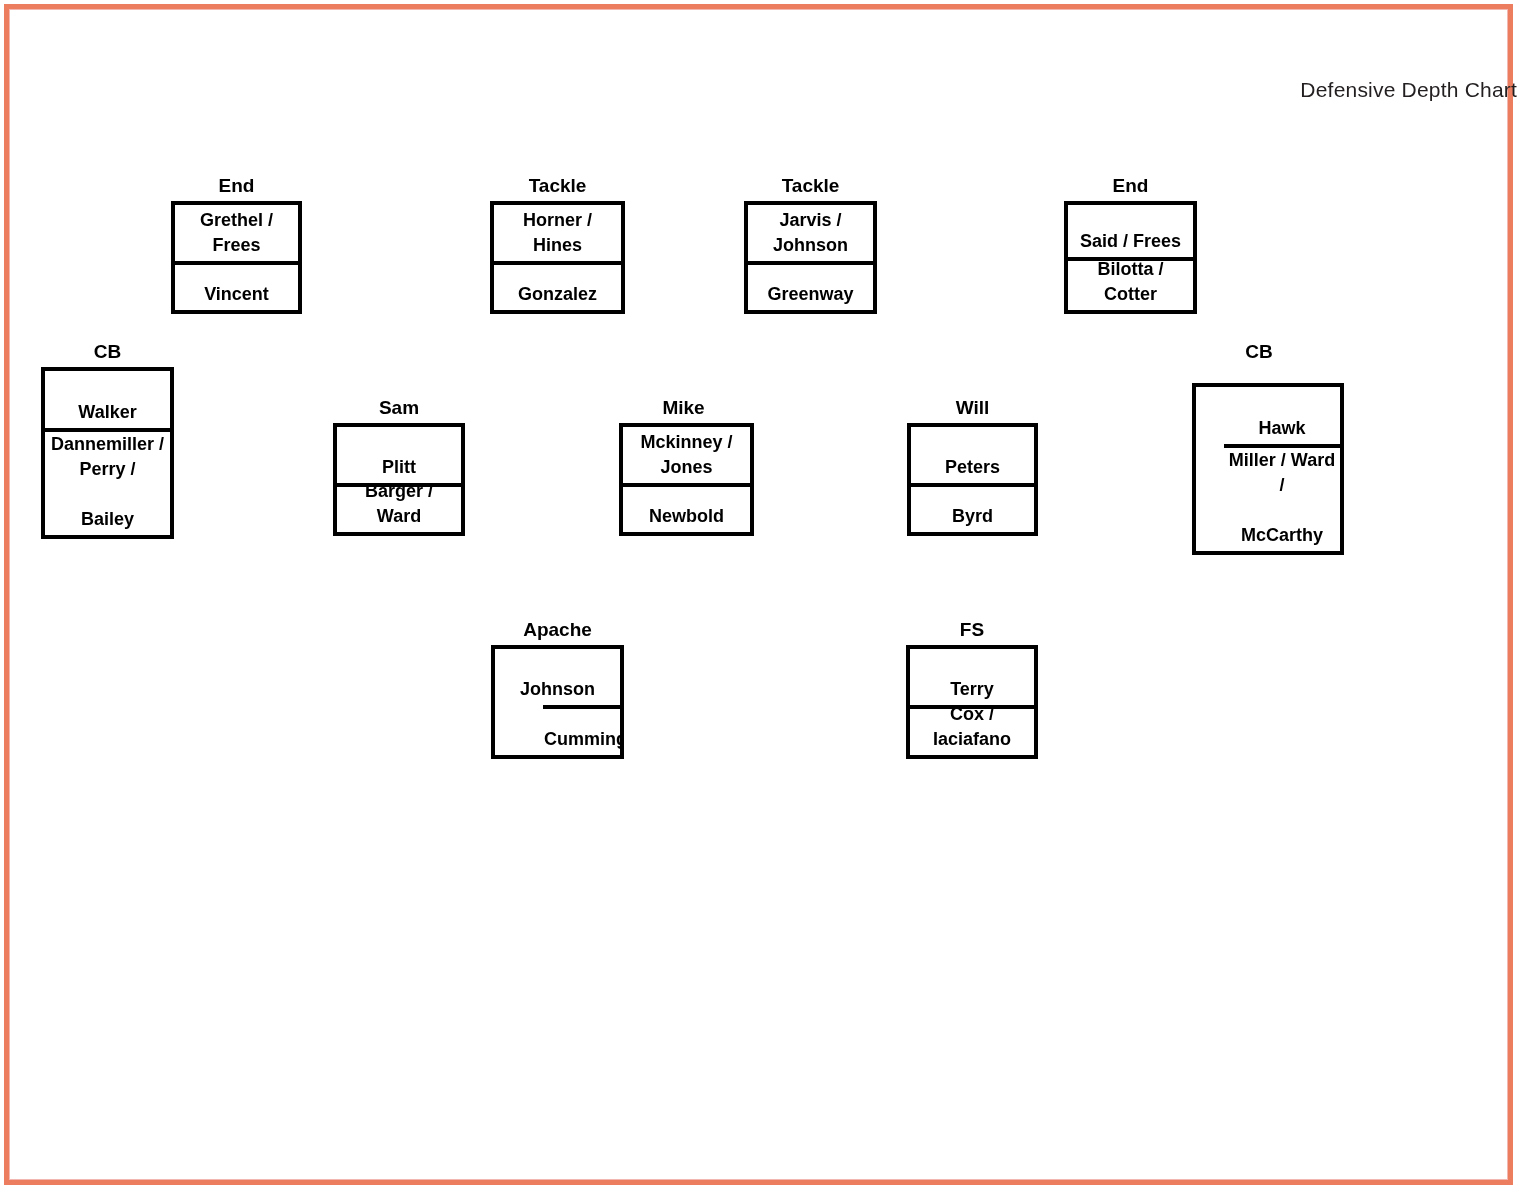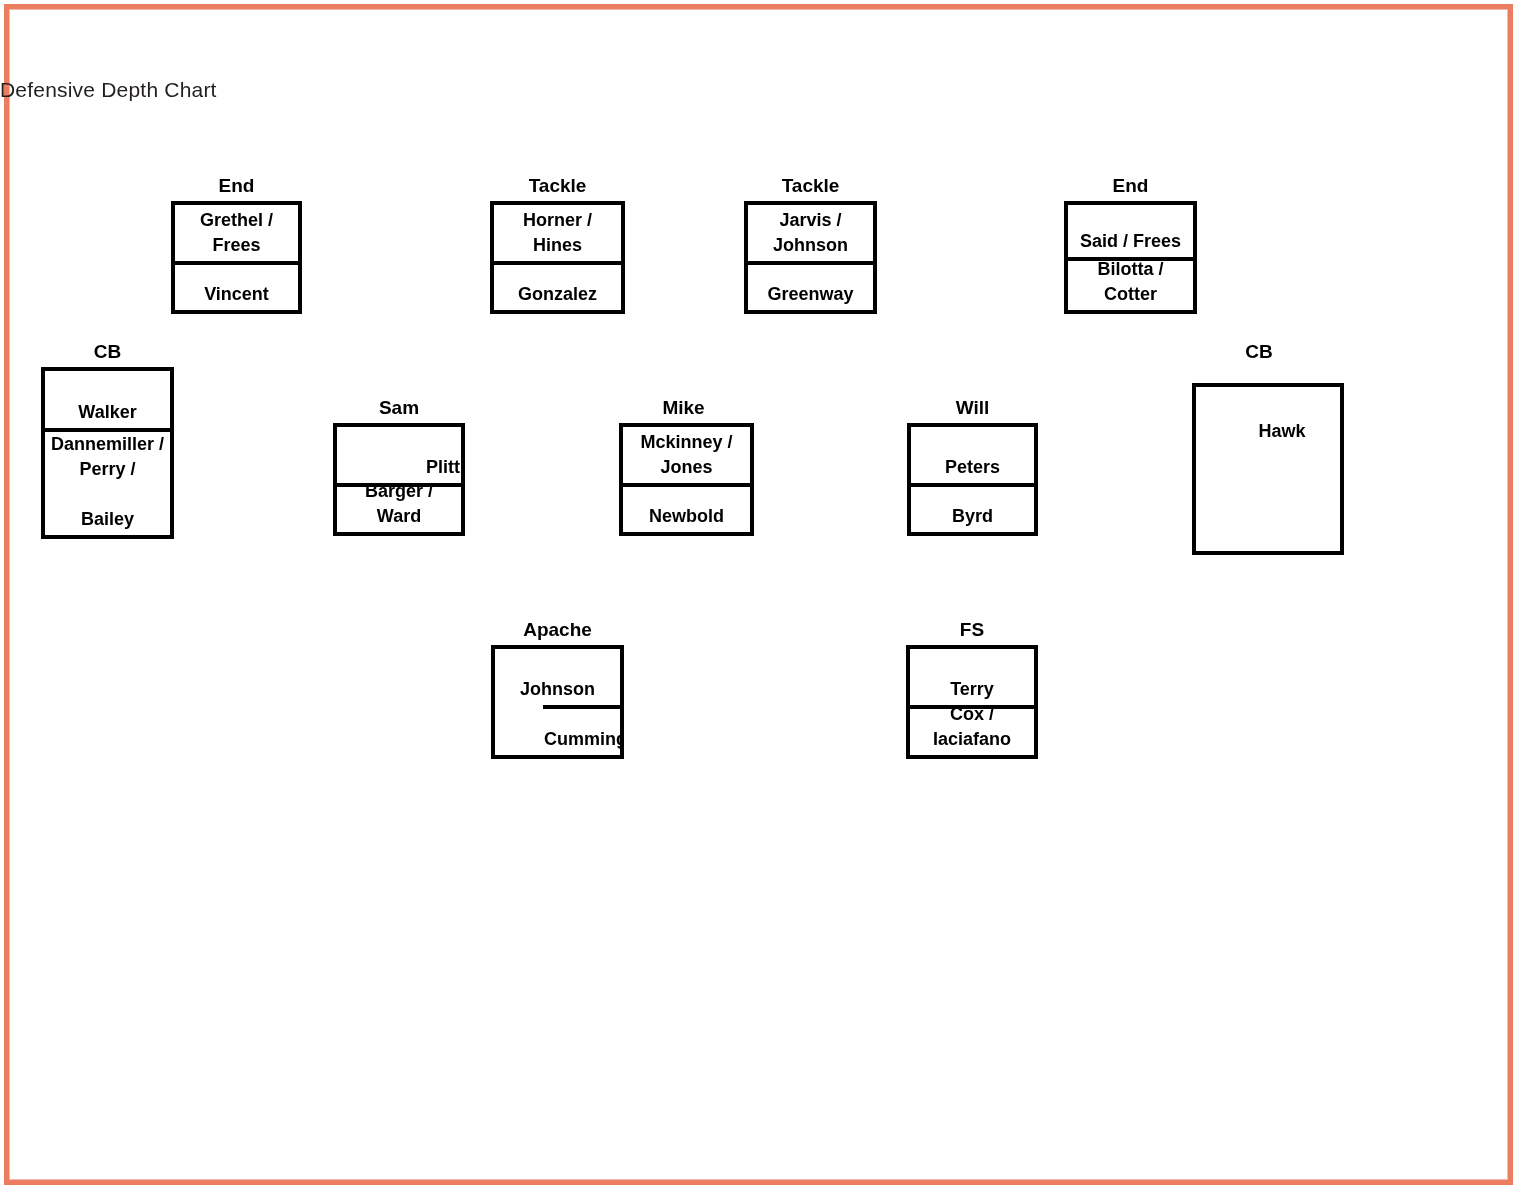--- a/index.html
+++ b/index.html
@@ -39,21 +39,21 @@
     box-sizing: border-box;
     border: 1px solid #f2b7b0;
     pointer-events: none;
   }
 
   #chart-title {
     position: absolute;
     left: 0;
     top: 78px;
     width: 1517px;
-    text-align: left;
+    text-align: right;
     font-size: 21px;
     font-weight: normal;
     color: #231f20;
     letter-spacing: 0.2px;
   }
 
   .position-group {
     position: absolute;
   }
 
@@ -180,21 +180,21 @@
             <span class="line">Dannemiller /</span>
             <span class="line">Perry /</span>
             <span class="line blank">&nbsp;</span>
             <span class="line">Bailey</span>
           </div>
         </div>
       </div>
       <div class="position-group" style="left: 333px; top: 397px; width: 132px; height: 139px;">
         <div class="position-label" style="top: 0px;">Sam</div>
         <div class="depth-box" style="top: 26px; width: 132px; height: 113px;">
-          <div class="depth-cell" style="height: 60px; text-align: right;">
+          <div class="depth-cell" style="height: 60px;">
             <span class="line blank">&nbsp;</span>
             <span class="line">Plitt</span>
           </div>
           <div class="depth-cell" style="height: 53px;">
             <span class="line">Barger /</span>
             <span class="line">Ward</span>
           </div>
         </div>
       </div>
       <div class="position-group" style="left: 619px; top: 397px; width: 129px; height: 139px;">
@@ -223,20 +223,26 @@
           </div>
         </div>
       </div>
       <div class="position-group" style="left: 1192px; top: 341px; width: 134px; height: 198px;">
         <div class="position-label" style="top: 0px;">CB</div>
         <div class="depth-box" style="top: 42px; width: 152px; height: 172px; padding-left: 28px;">
           <div class="depth-cell" style="height: 60px;">
             <span class="line blank">&nbsp;</span>
             <span class="line">Hawk</span>
           </div>
+          <div class="depth-cell" style="height: 112px;">
+            <span class="line">Miller / Ward</span>
+            <span class="line">/</span>
+            <span class="line blank">&nbsp;</span>
+            <span class="line">McCarthy</span>
+          </div>
         </div>
       </div>
       <div class="position-group" style="left: 491px; top: 619px; width: 133px; height: 140px;">
         <div class="position-label" style="top: 0px;">Apache</div>
         <div class="depth-box" style="top: 26px; width: 133px; height: 114px;">
           <div class="depth-cell" style="height: 60px;">
             <span class="line blank">&nbsp;</span>
             <span class="line">Johnson</span>
           </div>
           <div class="depth-cell" style="height: 54px; margin-left: 48px;">

